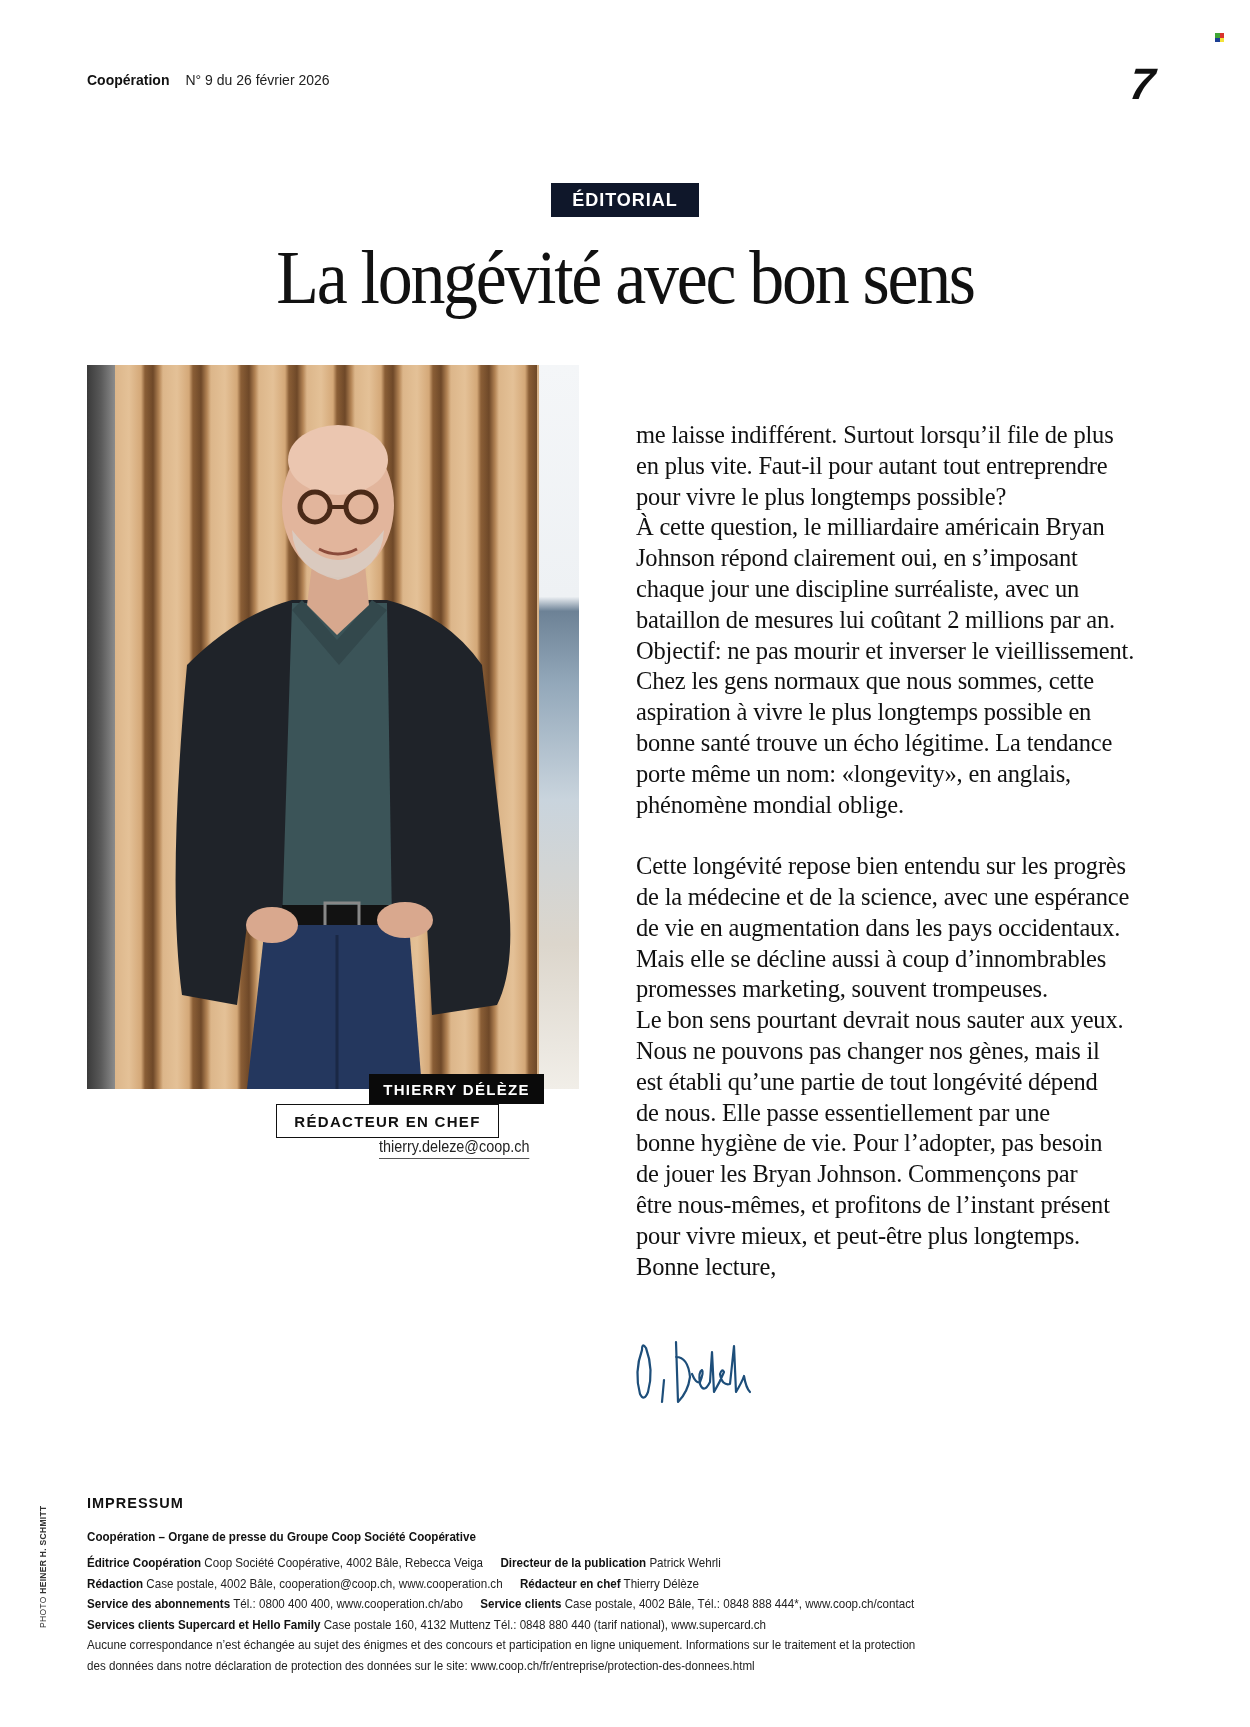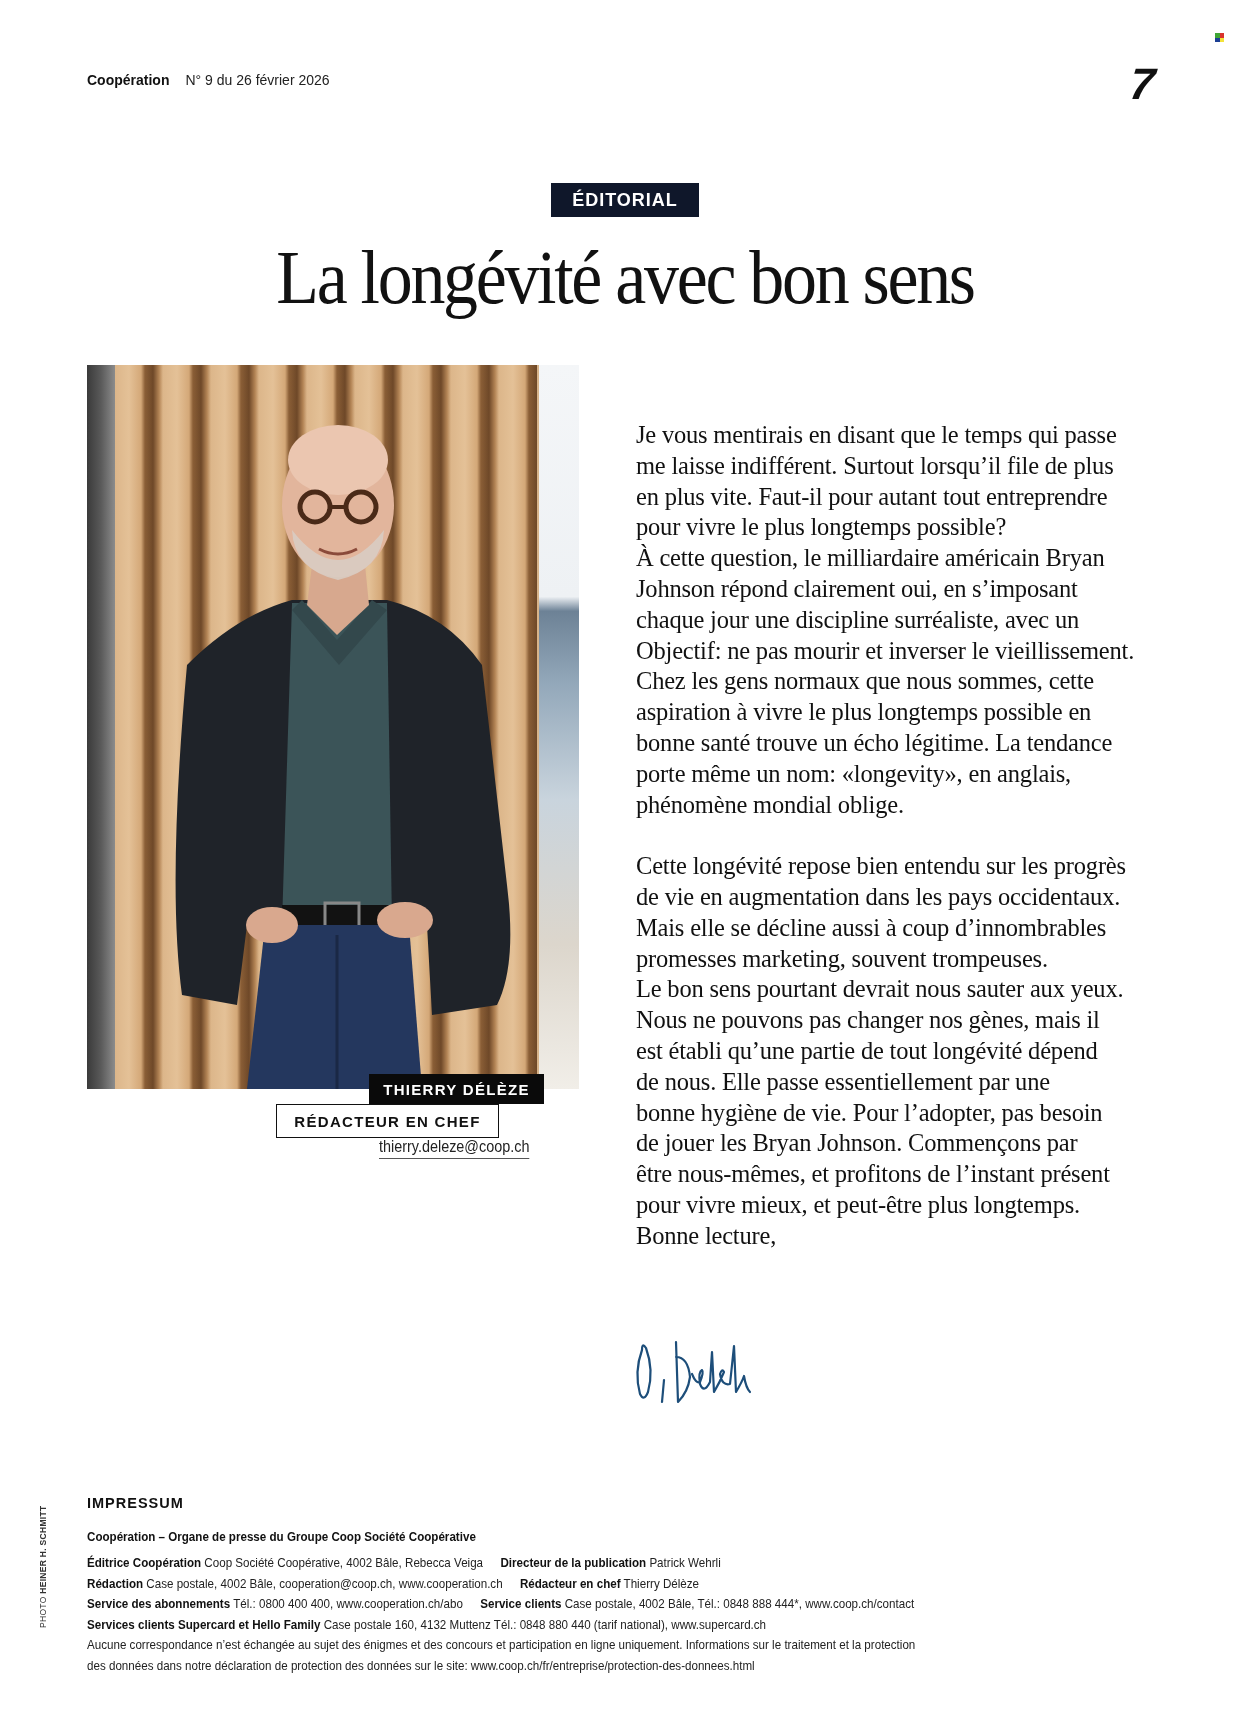--- a/index.html
+++ b/index.html
@@ -102,37 +102,38 @@
     <ellipse cx="318" cy="555" rx="28" ry="18" fill="#d9a88e"></ellipse>
   </svg>
 </div>
 
 <div class="caption-name">THIERRY DÉLÈZE</div>
 <div class="caption-role">RÉDACTEUR EN CHEF</div>
 <a class="caption-email">thierry.deleze@coop.ch</a>
 
 <div class="article-body">
   <p>
-    <span class="line">Je vous mentirais en disant que le temps qui passe</span>
     <span class="line">me laisse indifférent. Surtout lorsqu’il file de plus</span>
     <span class="line">en plus vite. Faut-il pour autant tout entreprendre</span>
     <span class="line">pour vivre le plus longtemps possible?</span>
     <span class="line">À cette question, le milliardaire américain Bryan</span>
     <span class="line">Johnson répond clairement oui, en s’imposant</span>
     <span class="line">chaque jour une discipline surréaliste, avec un</span>
+    <span class="line">bataillon de mesures lui coûtant 2 millions par an.</span>
     <span class="line">Objectif: ne pas mourir et inverser le vieillissement.</span>
     <span class="line">Chez les gens normaux que nous sommes, cette</span>
     <span class="line">aspiration à vivre le plus longtemps possible en</span>
     <span class="line">bonne santé trouve un écho légitime. La tendance</span>
     <span class="line">porte même un nom: «longevity», en anglais,</span>
     <span class="line">phénomène mondial oblige.</span>
   </p>
   <div class="gap"></div>
   <p>
     <span class="line">Cette longévité repose bien entendu sur les progrès</span>
+    <span class="line">de la médecine et de la science, avec une espérance</span>
     <span class="line">de vie en augmentation dans les pays occidentaux.</span>
     <span class="line">Mais elle se décline aussi à coup d’innombrables</span>
     <span class="line">promesses marketing, souvent trompeuses.</span>
     <span class="line">Le bon sens pourtant devrait nous sauter aux yeux.</span>
     <span class="line">Nous ne pouvons pas changer nos gènes, mais il</span>
     <span class="line">est établi qu’une partie de tout longévité dépend</span>
     <span class="line">de nous. Elle passe essentiellement par une</span>
     <span class="line">bonne hygiène de vie. Pour l’adopter, pas besoin</span>
     <span class="line">de jouer les Bryan Johnson. Commençons par</span>
     <span class="line">être nous-mêmes, et profitons de l’instant présent</span>

